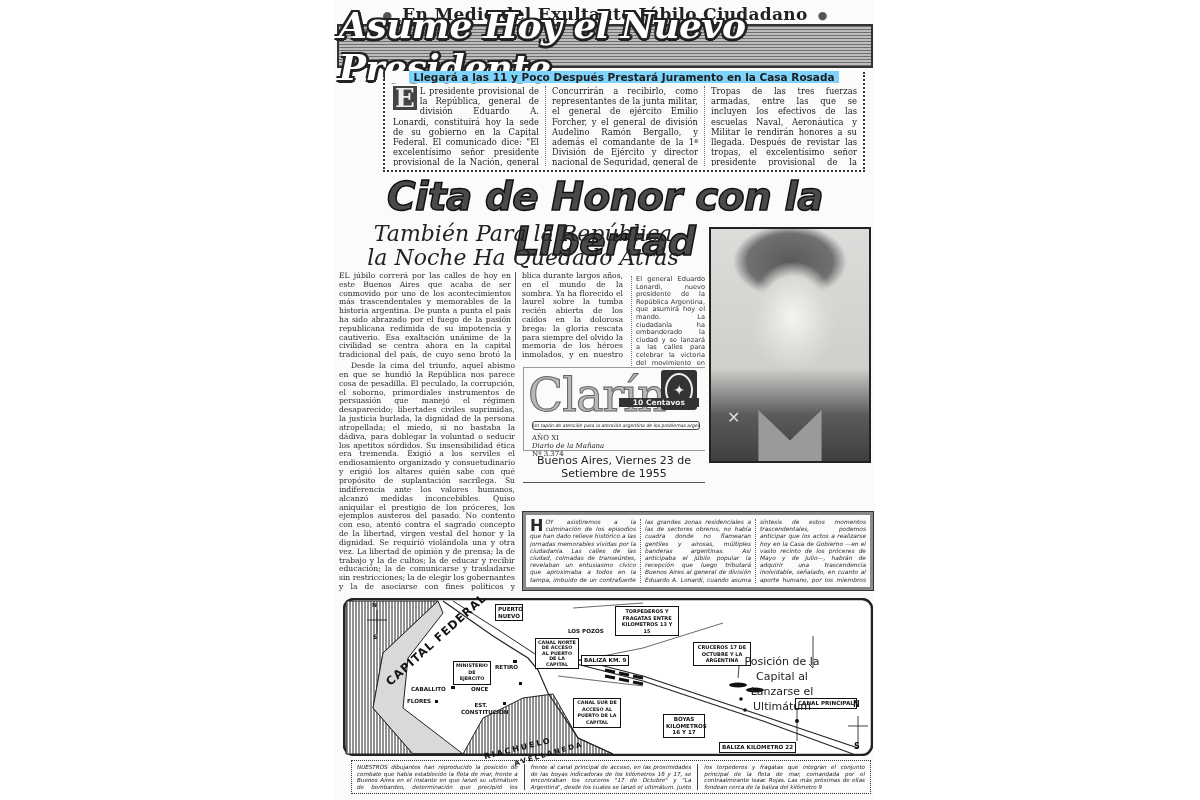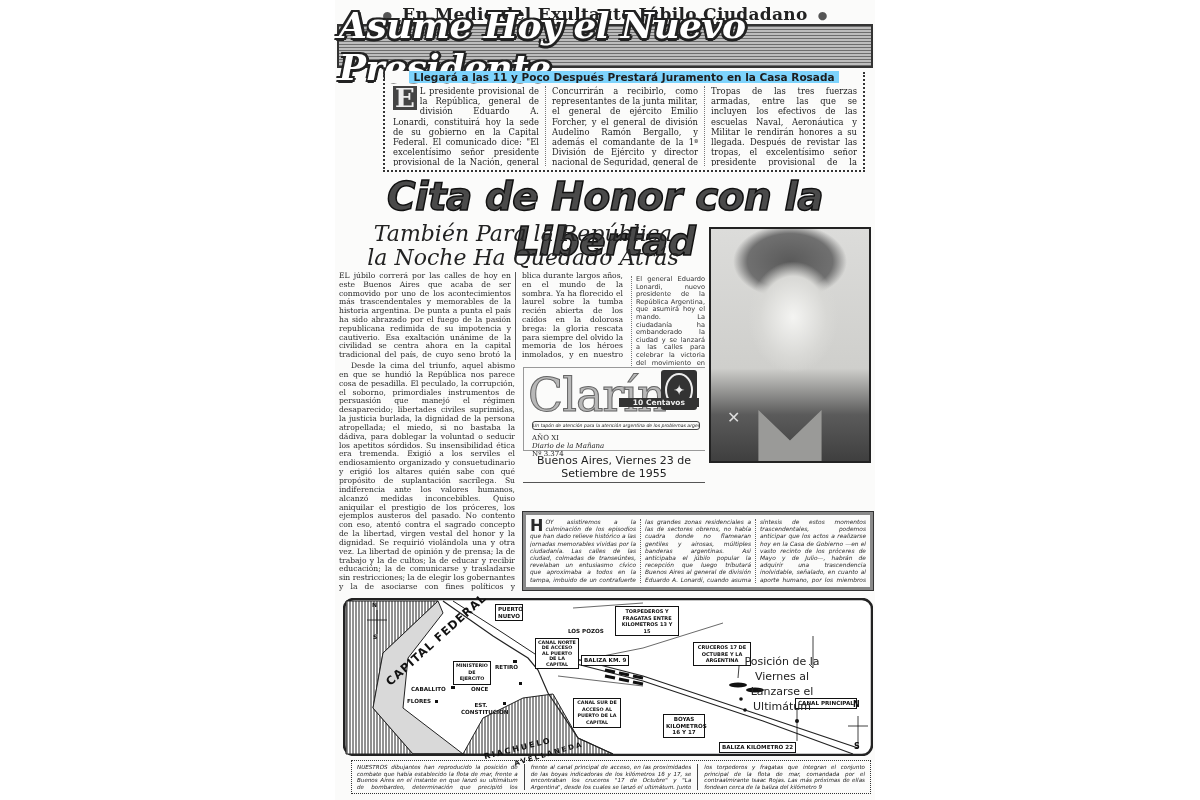--- a/index.html
+++ b/index.html
@@ -242,21 +242,21 @@
     <div class="map-label box" style="left:320px; top:116px; width:42px;">BOYAS KILOMETROS 16 Y 17</div>
     <div class="map-label box" style="left:376px; top:144px;">BALIZA KILOMETRO 22</div>
     <div class="map-label box" style="left:452px; top:100px;">CANAL PRINCIPAL</div>
     <div class="map-label" style="left:510px; top:104px; font-size:8px;">N</div>
     <div class="map-label" style="left:511px; top:146px; font-size:8px;">S</div>
     <div class="map-label" style="left:29px; top:4px; font-size:6px;">N</div>
     <div class="map-label" style="left:30px; top:36px; font-size:6px;">S</div>
 
     <div class="map-cap">
       <div>Posición de la</div>
-      <div>Viernes al</div>
+      <div>Capital al</div>
       <div>Lanzarse el Ultimátum</div>
     </div>
   </div>
 
   <div class="caption">
     <div class="col">NUESTROS dibujantes han reproducido la posición de combate que había establecido la flota de mar, frente a Buenos Aires en el instante en que lanzó su ultimátum de bombardeo, determinación que precipitó los acontecimientos y provocó, finalmente, el triunfo de la revolución. Formados</div>
     <div class="col">frente al canal principal de acceso, en las proximidades de las boyas indicadoras de los kilómetros 16 y 17, se encontraban los cruceros "17 de Octubre" y "La Argentina", desde los cuales se lanzó el ultimátum. Junto a esas poderosas unidades, figuran, formados entre los kilómetros 13 y 15,</div>
     <div class="col">los torpederos y fragatas que integran el conjunto principal de la flota de mar, comandada por el contraalmirante Isaac Rojas. Las más próximas de ellas fondean cerca de la baliza del kilómetro 9</div>
   </div>
 

